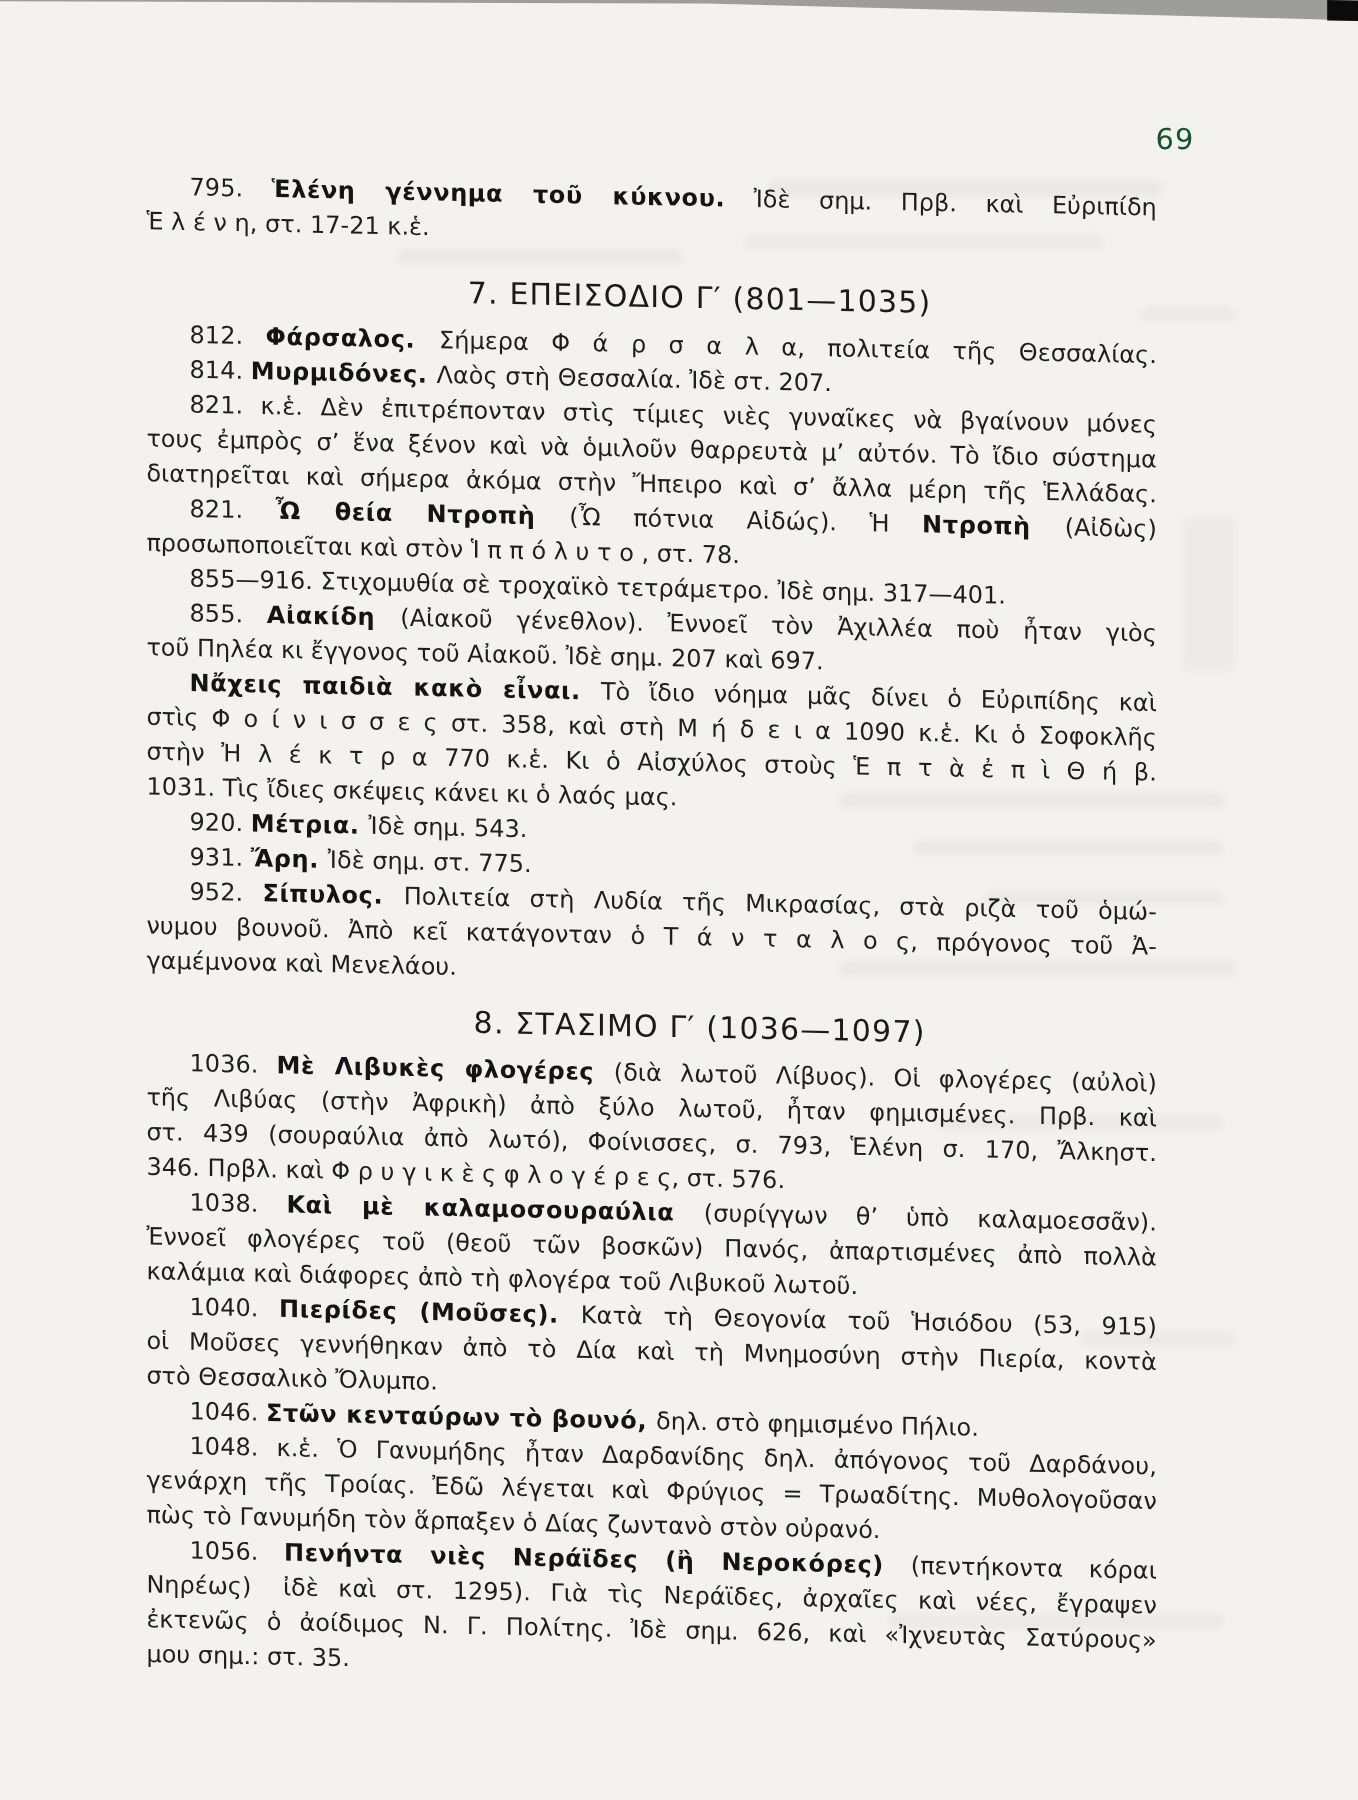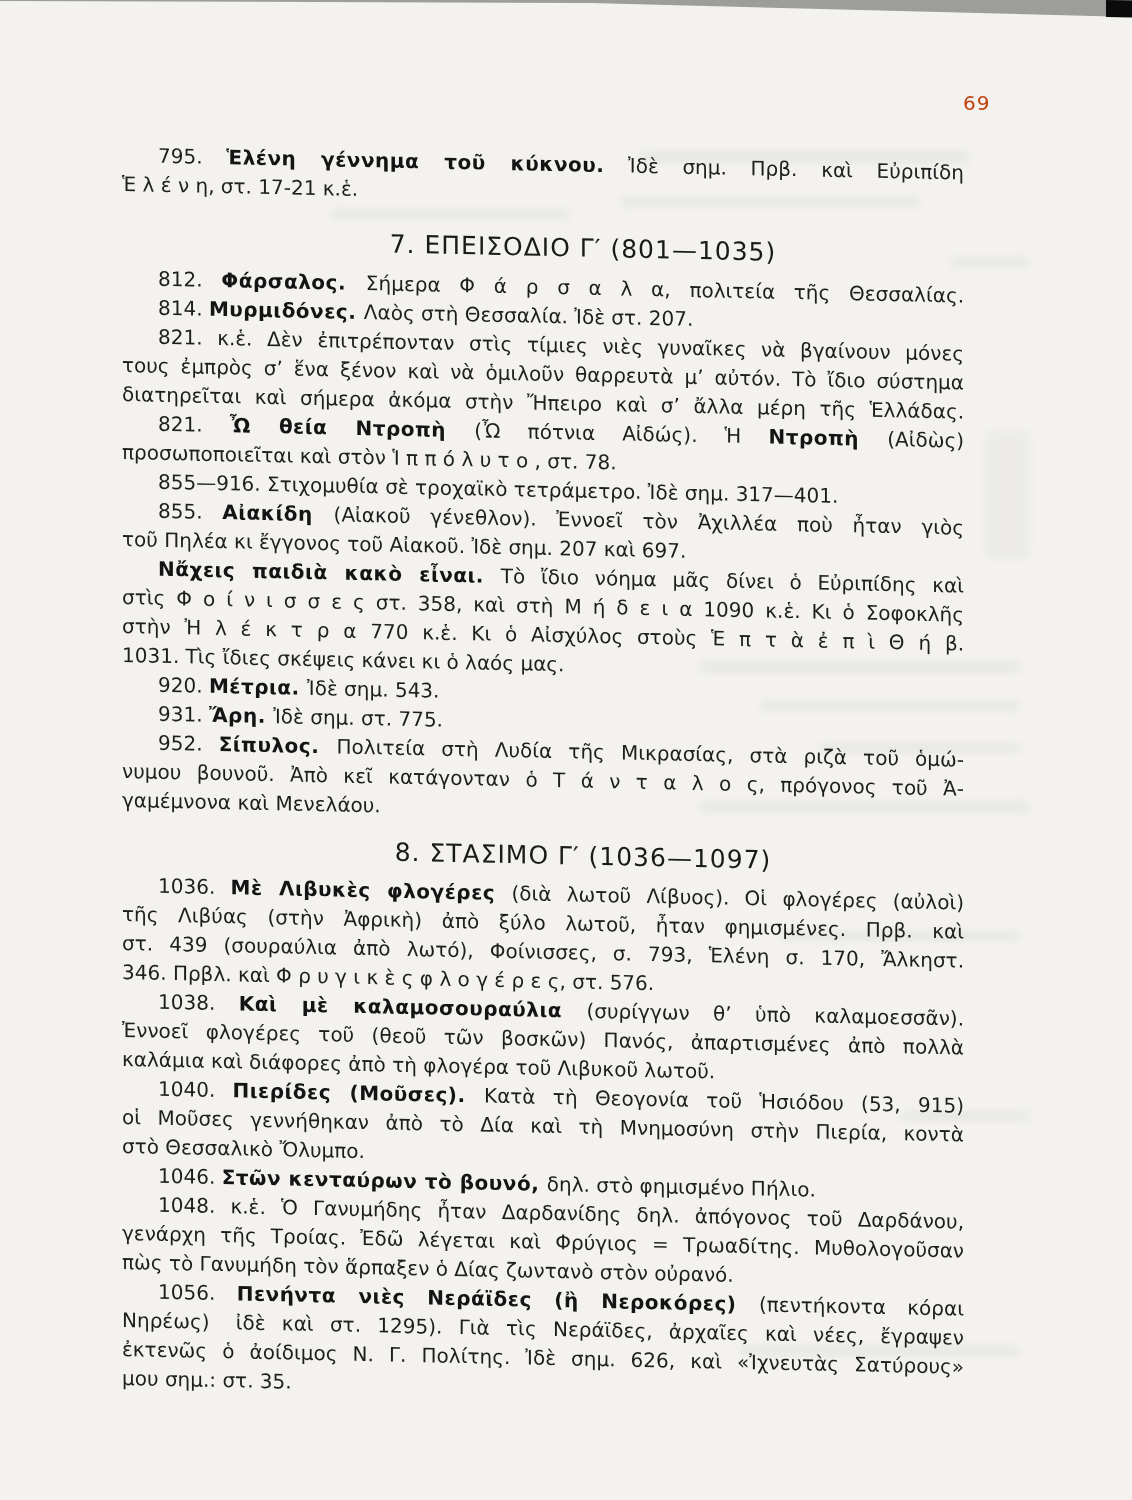--- a/index.html
+++ b/index.html
@@ -14,22 +14,22 @@
     position:absolute;top:0;left:0;width:1132px;height:22px;
     background:#9d9d9a;
     clip-path:polygon(0 0,1132px 0,1132px 17px,590px 3px,0 1px);
   }
   .scan-corner{
     position:absolute;top:0;left:1106px;width:26px;height:17px;
     background:#0b0b0b;
     transform:skewY(1.2deg);transform-origin:0 0;
   }
   .page-number{
-    position:absolute;left:963px;top:91px;
-    font-size:20px;letter-spacing:1px;color:#c2410c;
+    position:absolute;left:963px;top:102px;
+    font-size:24px;letter-spacing:1px;color:#14532d;
   }
   
   .text-block{
     position:absolute;left:122px;top:141px;width:842px;
     transform:skewY(1.2deg);transform-origin:0 0;
     font-size:20px;
   }
   .ln{height:29px;line-height:29px;white-space:nowrap;}
   .ind{padding-left:36px;}
   .j{text-align:justify;text-align-last:justify;}

